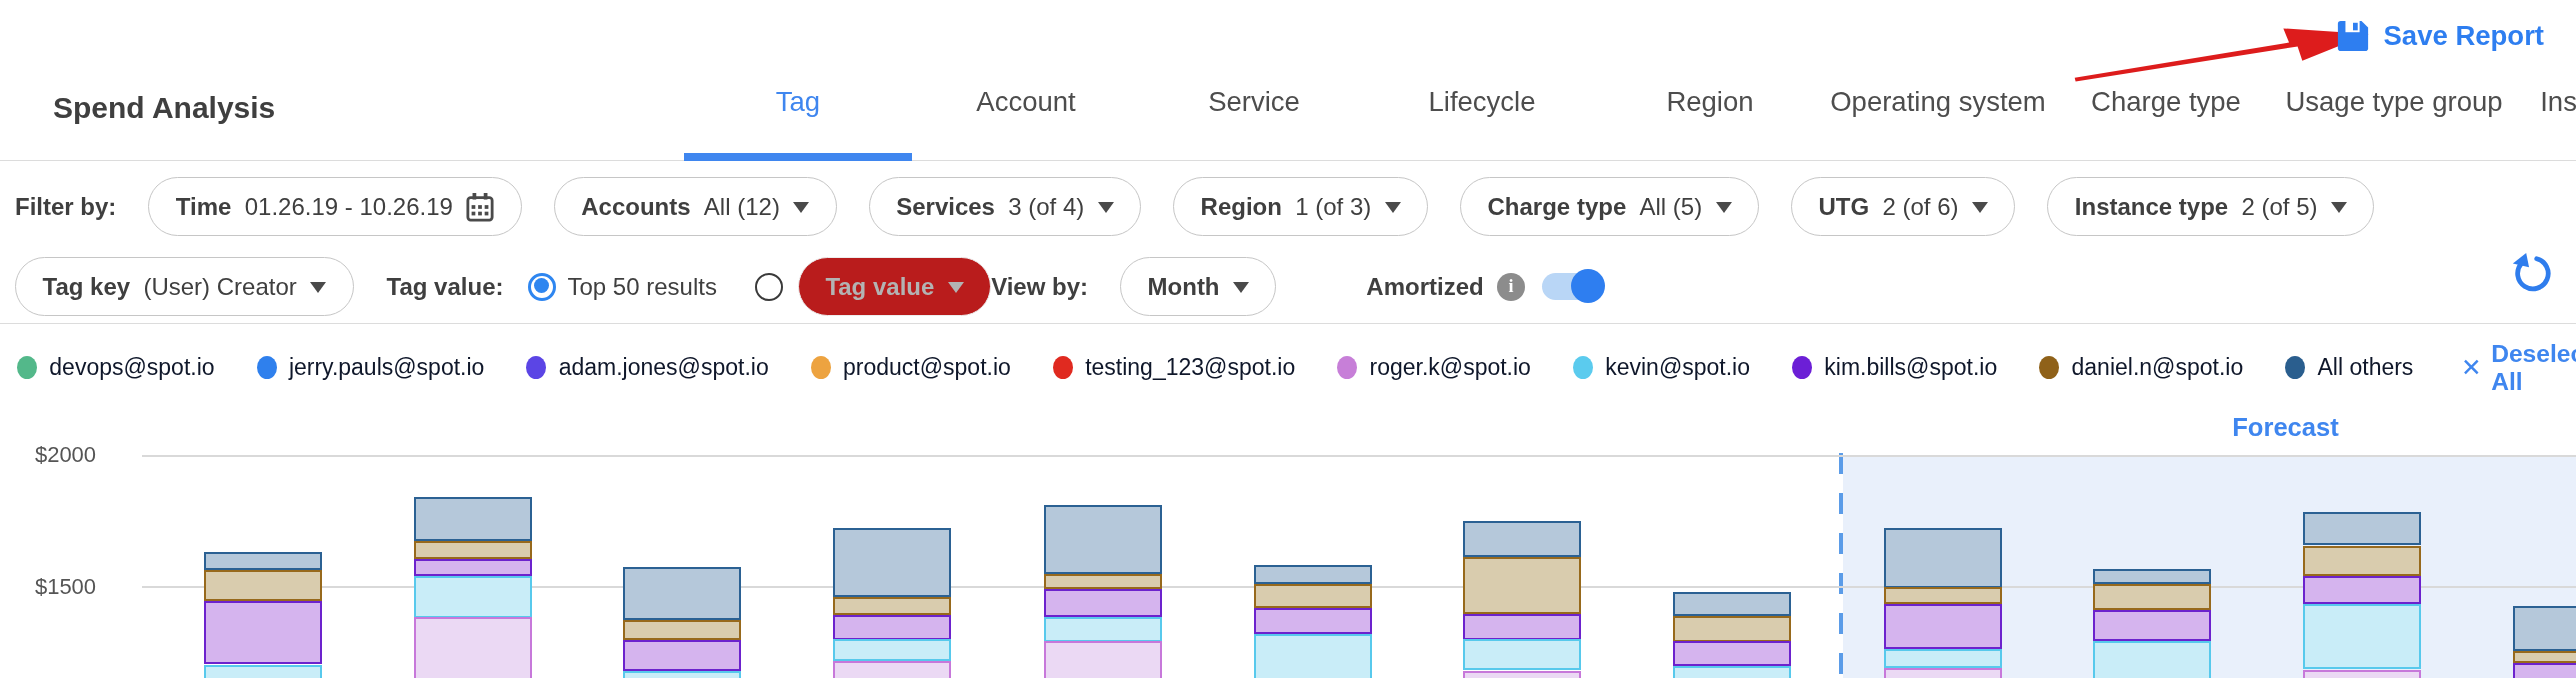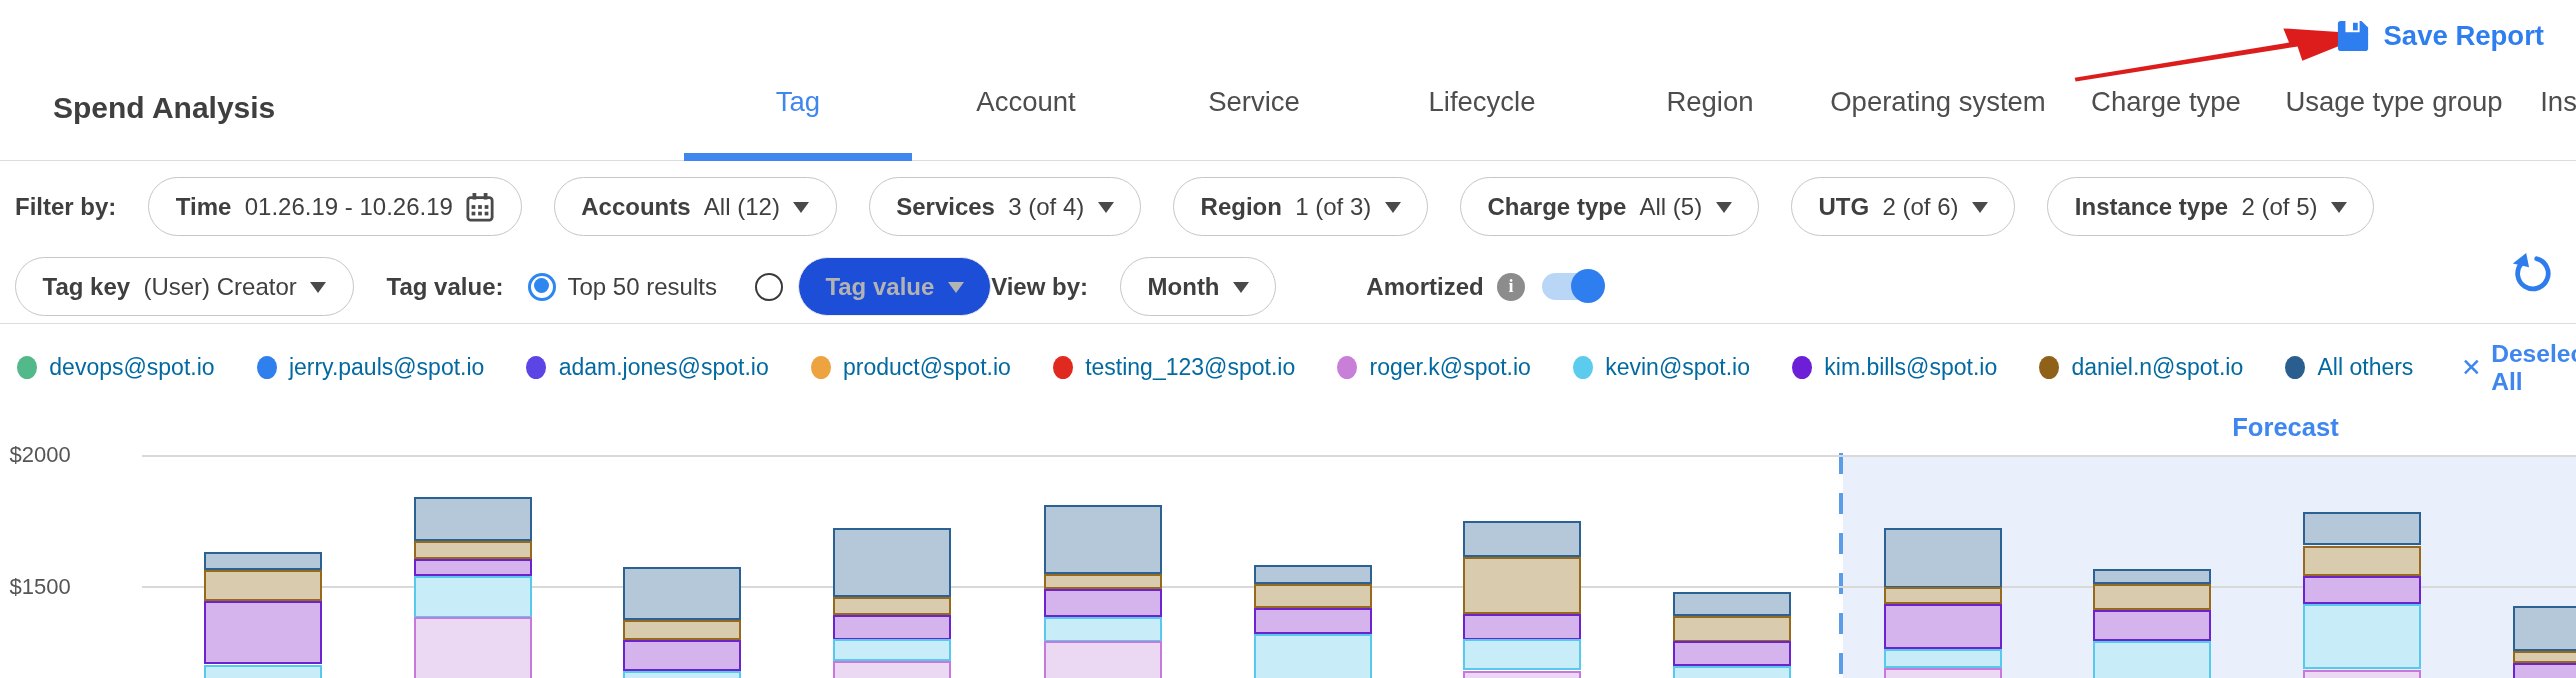--- a/index.html
+++ b/index.html
@@ -18,46 +18,46 @@
   .save-report span { font-size:27.5px; font-weight:700; color:#2e7ef0; }
   .annot-arrow { position:absolute; left:2069px; top:17px; width:313px; height:74px; }
 
   
   .filter-row1 { position:absolute; top:163px; left:0; width:2576px; height:87px; display:flex; align-items:center; gap:32px; padding-left:15px; }
   .filter-row2 { position:absolute; top:250px; left:0; width:2576px; height:74px; display:flex; align-items:center; padding-left:15px; border-bottom:1.9px solid #dcdcdc; }
   .flabel { font-size:24px; font-weight:700; color:#3f3f3f; white-space:nowrap; }
   .pill { height:59px; border:1.9px solid #c6c6c6; border-radius:30px; background:#fff; display:inline-flex; align-items:center; gap:13.3px; padding:0 26.5px; cursor:pointer; white-space:nowrap; }
   .pill .pname { font-size:24px; font-weight:700; color:#3f3f3f; }
   .pill .pval  { font-size:24px; font-weight:400; color:#3f3f3f; }
-  .pill.disabled { background:#1d4ed8; border-color:#ededed; cursor:default; }
+  .pill.disabled { background:#b91c1c; border-color:#ededed; cursor:default; }
   .pill.disabled .pname { color:#b3b3b3; }
   .caret { width:0; height:0; border-left:8.5px solid transparent; border-right:8.5px solid transparent; border-top:11.4px solid #4a4a4a; margin-top:1.9px; }
   .pill.disabled .caret { border-top-color:#b3b3b3; }
 
   .radio { width:28px; height:28px; border-radius:50%; border:2.8px solid #3a3a3a; background:#fff; cursor:pointer; flex:none; }
   .radio.sel { border:3.8px solid #2e86f0; position:relative; }
   .radio.sel::after { content:""; position:absolute; left:2.8px; top:2.8px; width:15px; height:15px; border-radius:50%; background:#2e86f0; }
   .info-badge { width:28px; height:28px; border-radius:50%; background:#8c8c8c; color:#fff; font-size:18px; font-weight:700; display:inline-flex; align-items:center; justify-content:center; font-family:"Liberation Serif","DejaVu Serif",serif; cursor:pointer; }
   .toggle { width:61px; height:26.5px; border-radius:15px; background:#b9d6f6; position:relative; cursor:pointer; margin-left:17px; }
   .toggle .knob { position:absolute; right:-1.9px; top:-3.8px; width:34px; height:34px; border-radius:50%; background:#2e7ef0; }
   .reset-btn { position:absolute; right:24.6px; top:252px; width:42px; height:44px; cursor:pointer; }
 
   
   .legend { position:absolute; top:326px; left:0; width:2576px; height:83px; display:flex; align-items:center; gap:42px; padding-left:17px; }
   .legend-item { display:flex; align-items:center; gap:12.3px; cursor:pointer; }
   .legend-item .dot { width:20px; height:23px; border-radius:50%; flex:none; }
-  .legend-item .llabel { font-size:23px; color:#0369a1; white-space:nowrap;text-align:center; }
+  .legend-item .llabel { font-size:23px; color:#0f172a; white-space:nowrap;text-align:center; }
   .deselect-all { display:flex; align-items:center; gap:9.5px; cursor:pointer; margin-left:5.7px; }
   .deselect-all .x { color:#3f86ef; font-size:24.6px; font-weight:700; }
   .deselect-all .t { color:#3f86ef; font-size:24.6px; font-weight:700; }
 
   
   .chart { position:absolute; inset:0; }
   .gridline { position:absolute; left:142px; width:2434px; height:1.9px; background:#d9d9d9; }
-  .ytick { position:absolute; width:112px; text-align:left; font-size:22px; color:#555; }
+  .ytick { position:absolute; width:112px; text-align:center; font-size:22px; color:#555; }
   .forecast-bg { position:absolute; left:1843px; top:456px; width:733px; height:222px; background:#e9f0fb; }
   .forecast-line { position:absolute; left:1839px; top:453px; width:3.8px; height:225px;
                    background:repeating-linear-gradient(180deg,#5b9ce8 0 21px,transparent 21px 40px); }
   .forecast-label { position:absolute; left:2167px; top:413px; width:237px; text-align:center; font-size:25.6px; font-weight:600; color:#3f86ef; }
   .bar-seg { position:absolute; border:2.8px solid; }
 </style>
 </head>
 <body>
 
 <div class="canvas">

